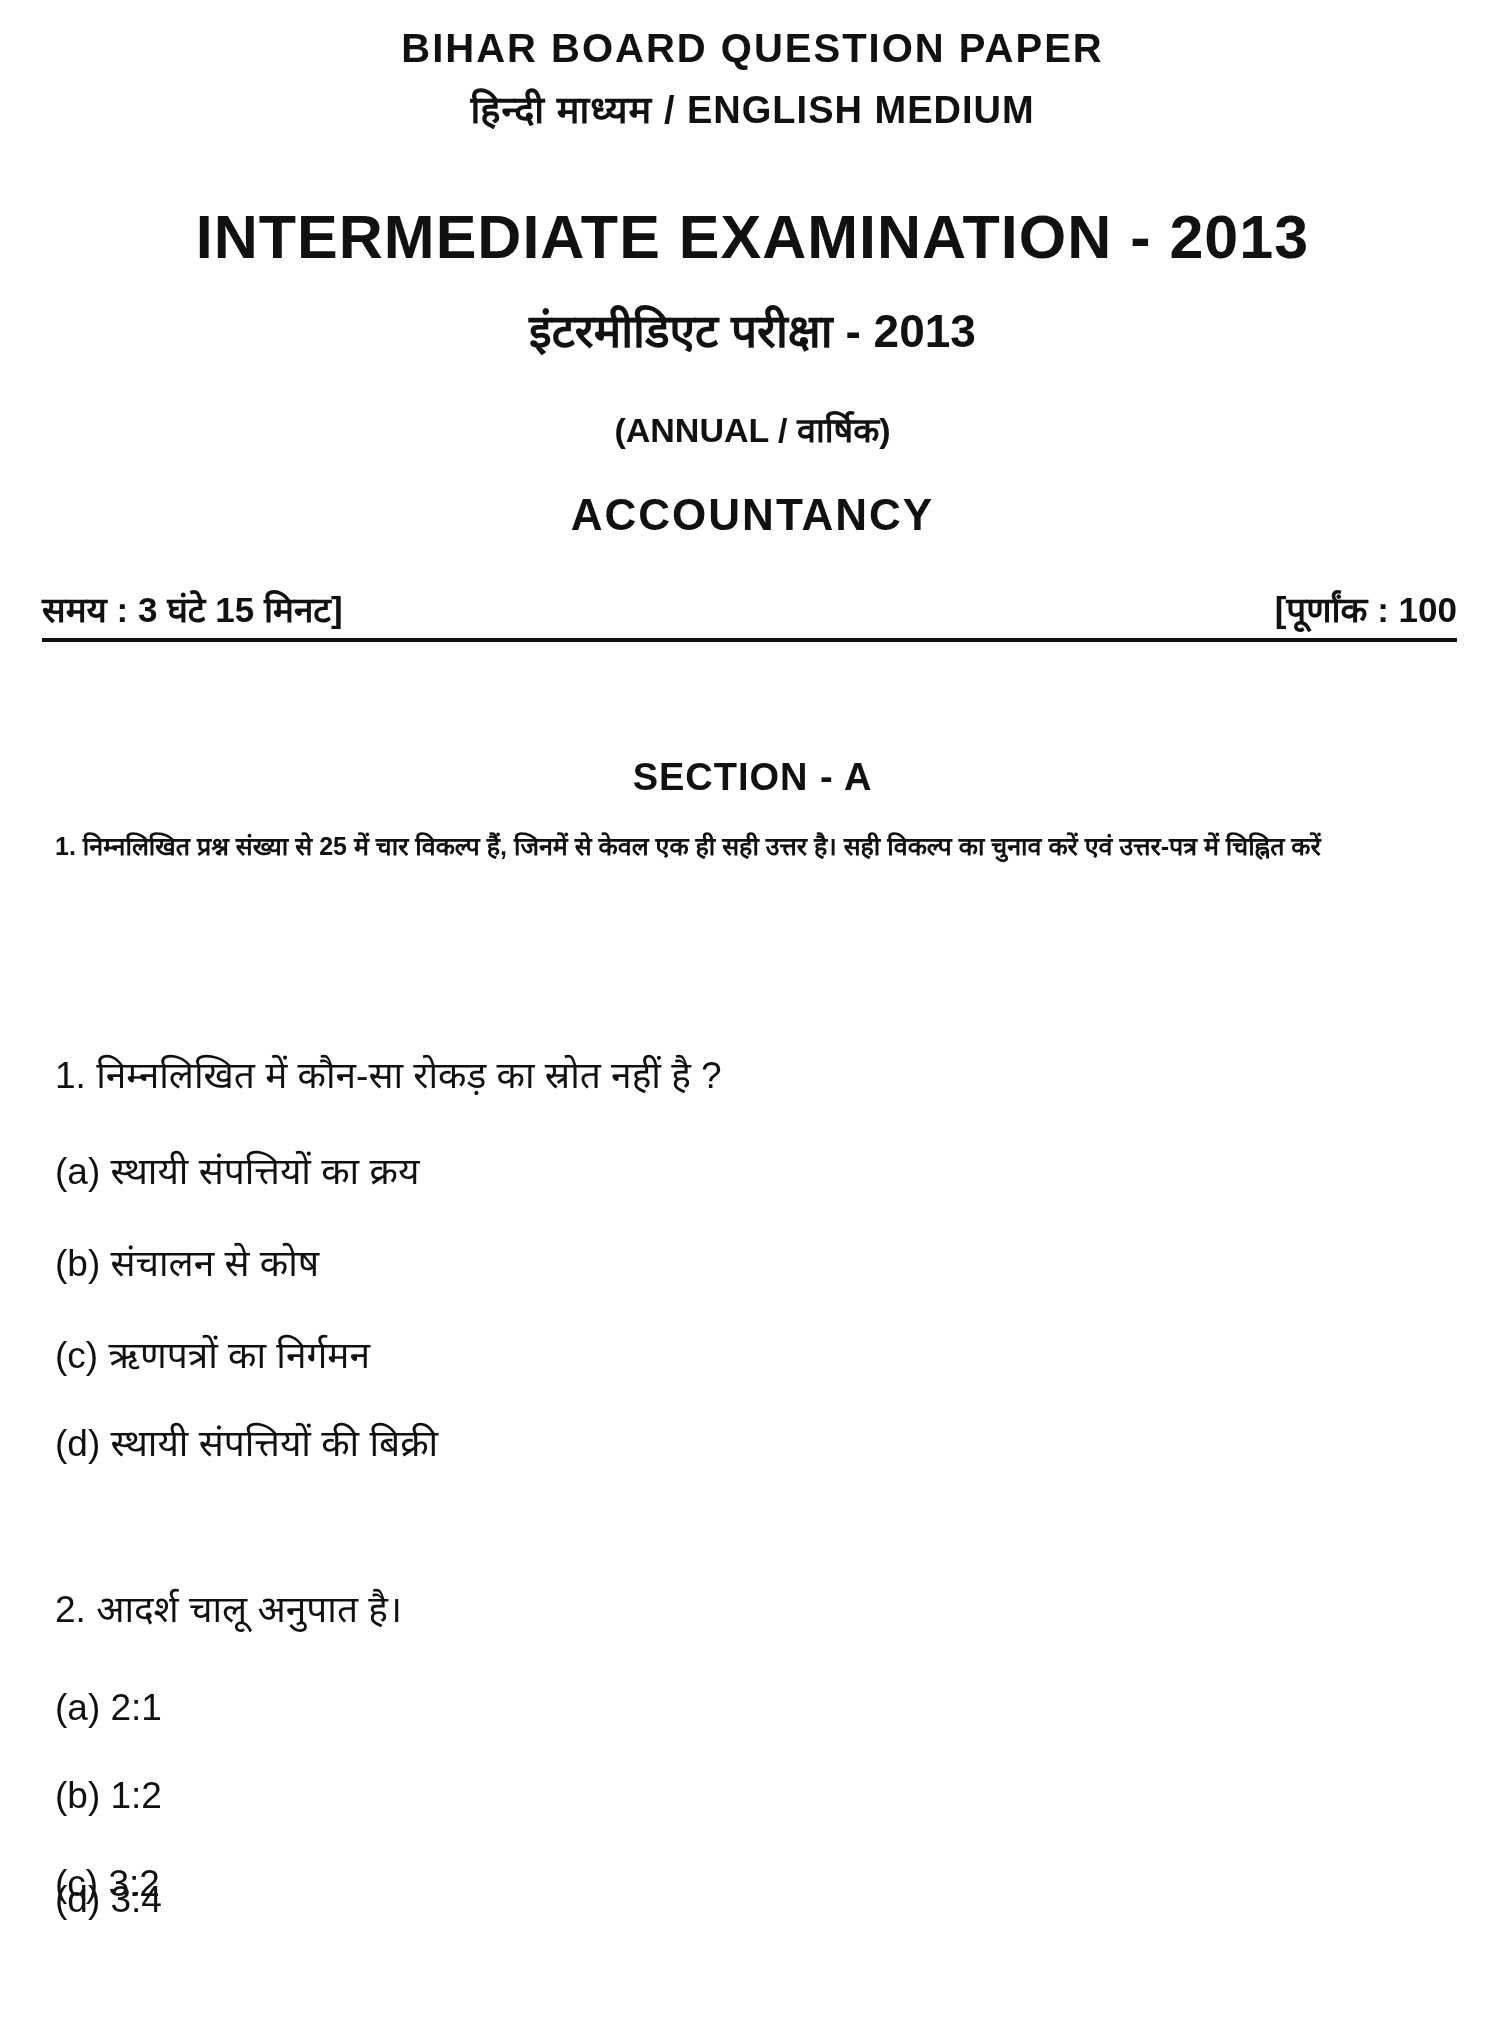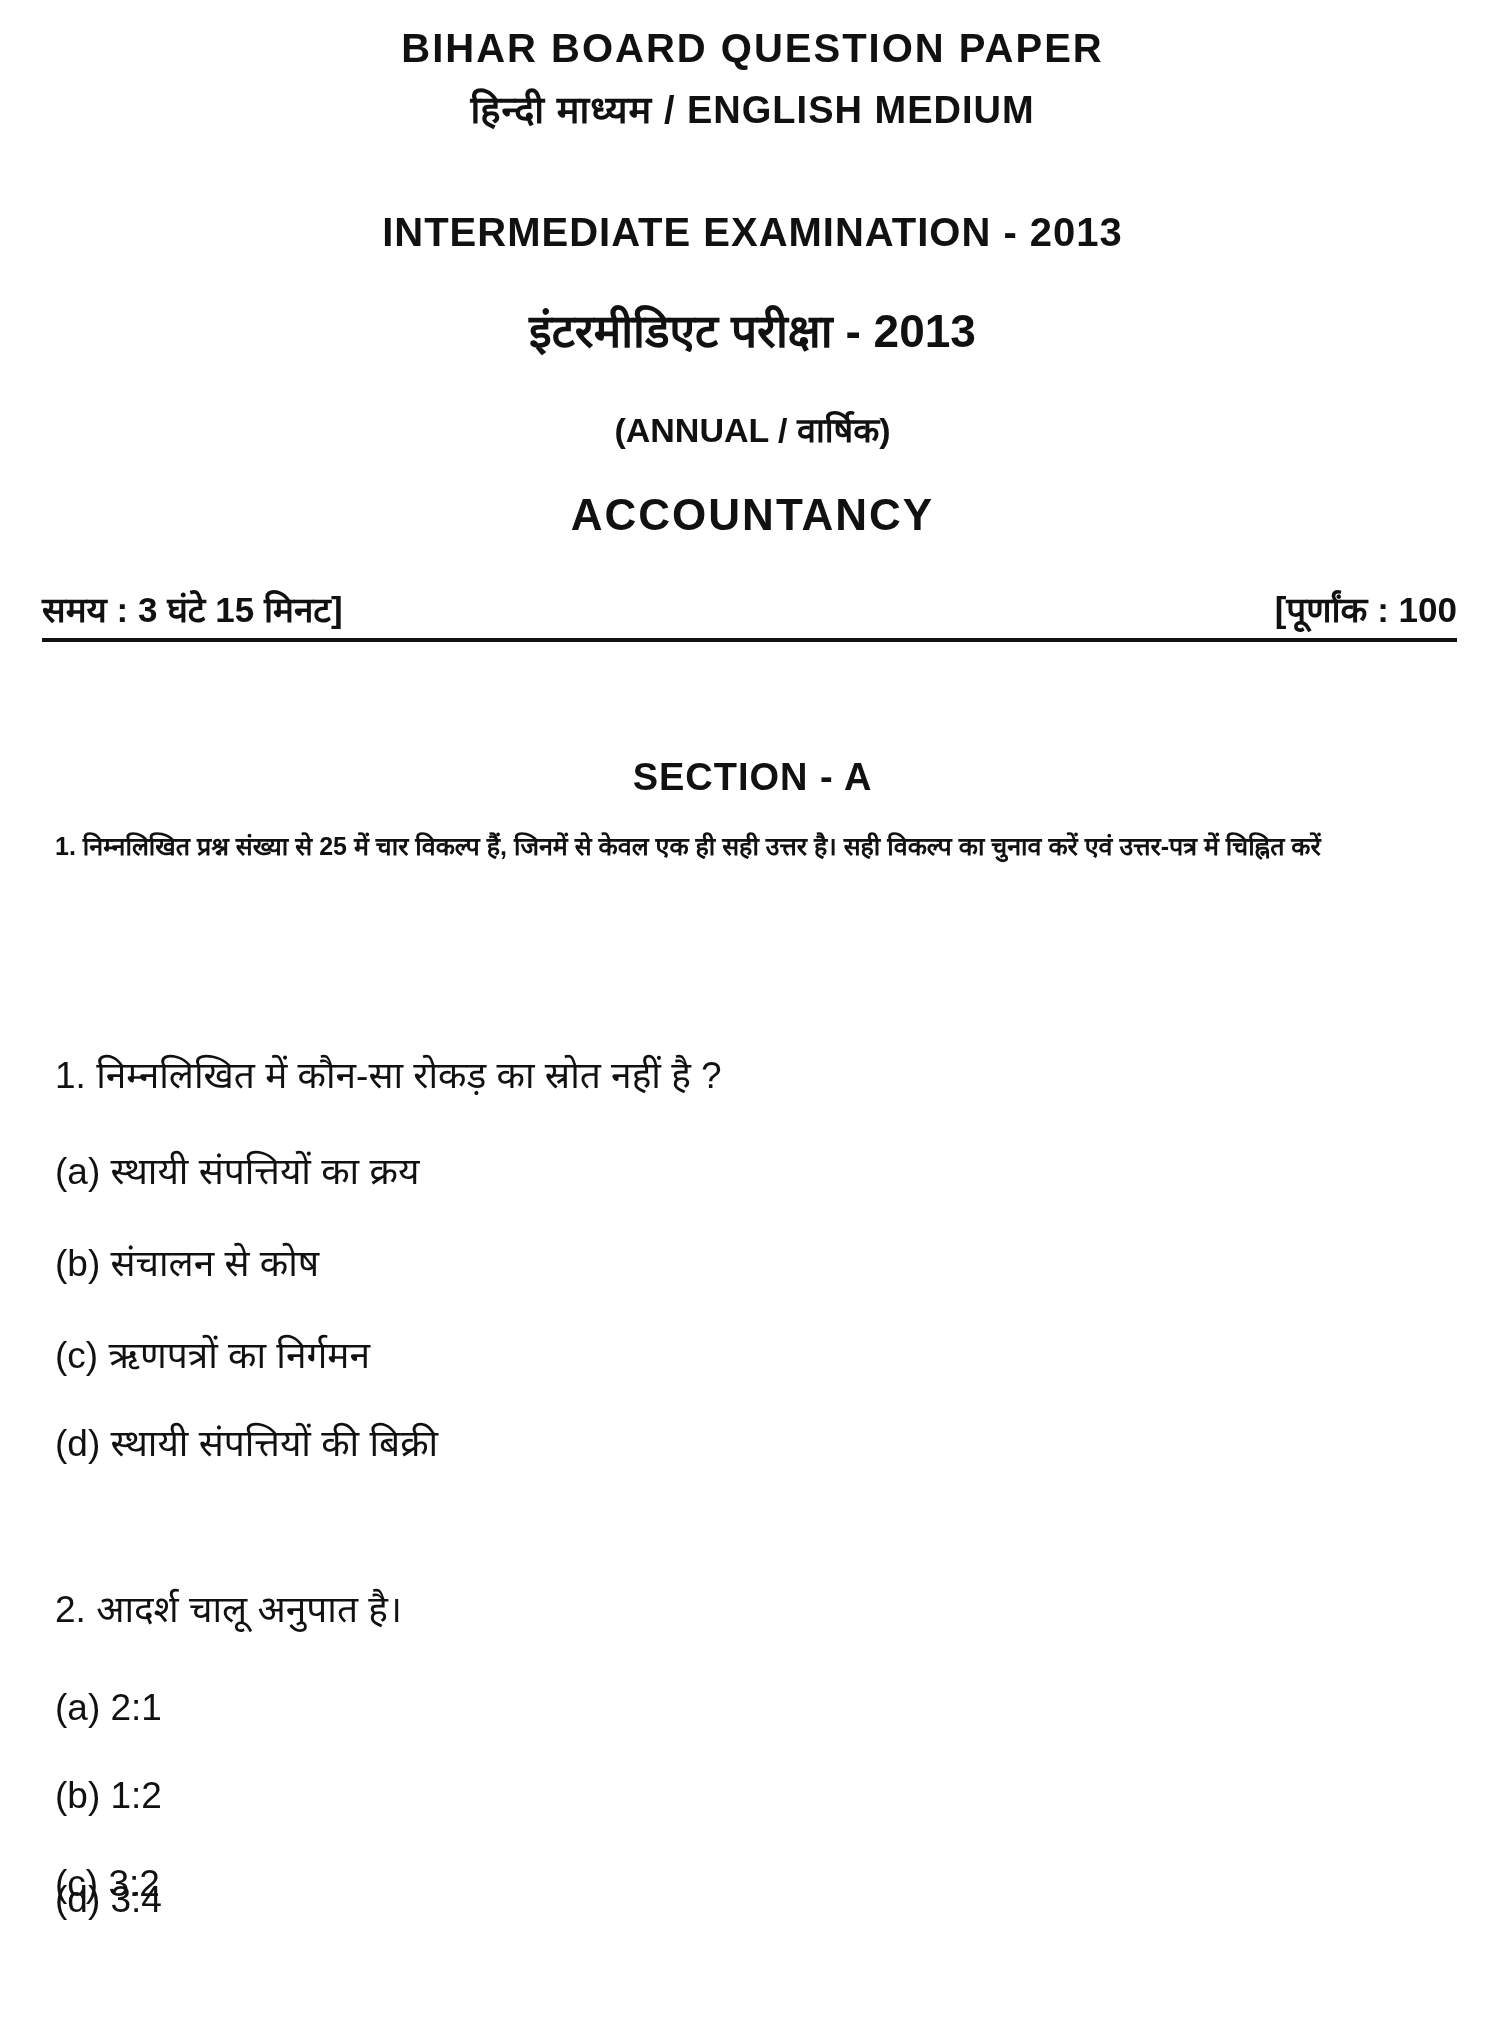--- a/index.html
+++ b/index.html
@@ -18,21 +18,21 @@
   .abs {
     position: absolute;
     left: 0;
     right: 0;
   }
   .centered {
     text-align: center;
   }
   .hdr1 { top: 6px;   font-size: 40px; font-weight: 700; letter-spacing: 2px; margin-top: 20px; }
   .hdr2 { top: 82px;  font-size: 38px; font-weight: 700; letter-spacing: 1px; }
-  .hdr3 { top: 210px; font-size: 40px; font-weight: 700; letter-spacing: 1px; }
+  .hdr3 { top: 202px; font-size: 61px; font-weight: 700; letter-spacing: 1px; }
   .hdr4 { top: 298px; font-size: 46px; font-weight: 700; }
   .hdr5 { top: 406px; font-size: 34px; font-weight: 700; }
   .hdr6 { top: 490px; font-size: 44px; font-weight: 700; letter-spacing: 2px; }
 
   .meta-row {
     position: absolute;
     top: 585px;
     left: 42px;
     right: 48px;
     display: flex;

